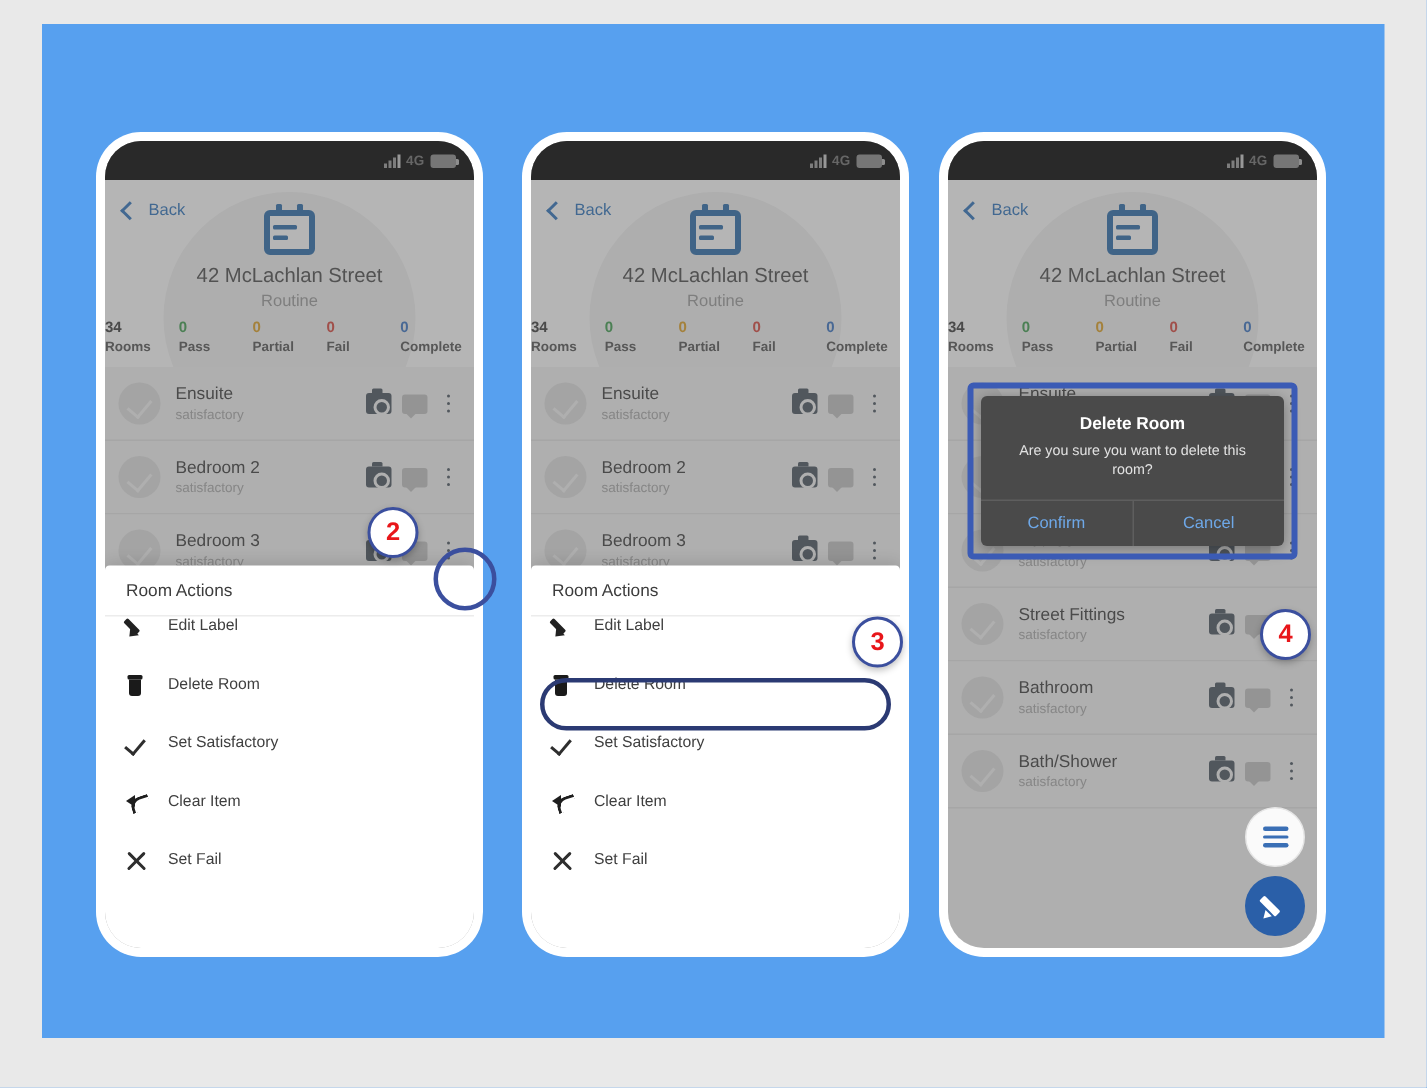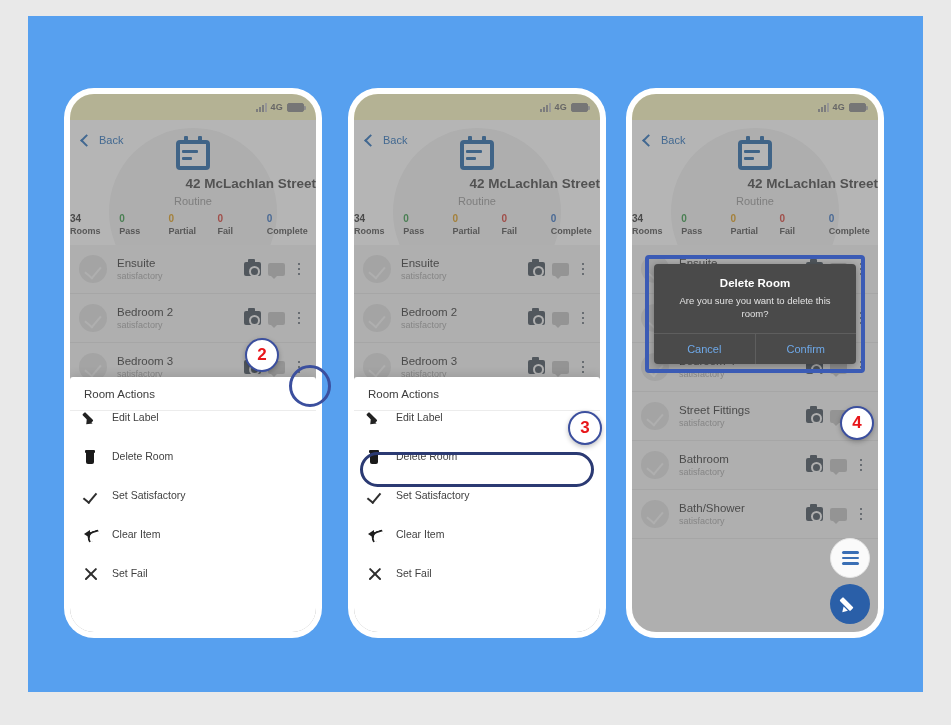--- a/index.html
+++ b/index.html
@@ -48,21 +48,21 @@
     z-index: 40;
   }
 
   
   .statusbar {
     position: absolute; top: 0; left: 0; right: 0;
     height: 26px;
     display: flex; align-items: center; justify-content: flex-end;
     padding-right: 12px;
     gap: 4px;
-    background: #fef9c3;
+    background: #000000;
   }
   .sb-bars { display: flex; align-items: flex-end; gap: 1px; height: 9px; }
   .sb-bars i { display:block; width: 2px; background: #9a9a9a; }
   .sb-bars i:nth-child(1){ height: 3px; }
   .sb-bars i:nth-child(2){ height: 5px; }
   .sb-bars i:nth-child(3){ height: 7px; }
   .sb-bars i:nth-child(4){ height: 9px; background:#c9c9c9; }
   .sb-net { font-size: 9px; font-weight: bold; color: #6f6f6f; letter-spacing: .2px; }
   .sb-batt {
     width: 17px; height: 9px; border: 1px solid #8d8d8d;
@@ -115,24 +115,23 @@
   }
   .cal-tab { position:absolute; top:0; width:4px; height:7px; background:#2b6cab; border-radius:1px; }
   .cal-tab.l { left: 8px; }
   .cal-tab.r { right: 8px; }
   .cal-line { position:absolute; left:6px; height:3.4px; background:#2b6cab; border-radius:1px; }
   .cal-line.a { top:14px; width:16px; }
   .cal-line.b { top:21px; width:10px; }
 
   .addr {
     position: absolute; top: 56px; left: 0; right: 0;
-    text-align: right;
+    text-align: center;
     font-size: 13.5px; color: #4c4c4c;
     z-index: 3;
-    font-weight: bold;
   }
   .sub {
     position: absolute; top: 75px; left: 0; right: 0;
     text-align: center;
     font-size: 11px; color: #9b9b9b;
     z-index: 3;
   }
 
   .stats {
     position: absolute; bottom: 8px; left: 0; right: 0;
@@ -788,22 +787,22 @@
         </div>
       </div>
 
       <div class="dlg-wrap">
         <div class="dlg">
           <div class="dlg-body">
             <div class="dlg-title">Delete Room</div>
             <div class="dlg-msg">Are you sure you want to delete this room?</div>
           </div>
           <div class="dlg-actions">
+            <div class="dlg-btn">Confirm</div>
             <div class="dlg-btn">Cancel</div>
-            <div class="dlg-btn">Confirm</div>
           </div>
         </div>
         <div class="dlg-ring"></div>
       </div>
     </div>
   </div>
 
   <div class="ring-hl" style="left:289px; top:365px; width:42px; height:42px;"></div>
   <div class="badge" style="left:245px; top:338px;">2</div>
 

